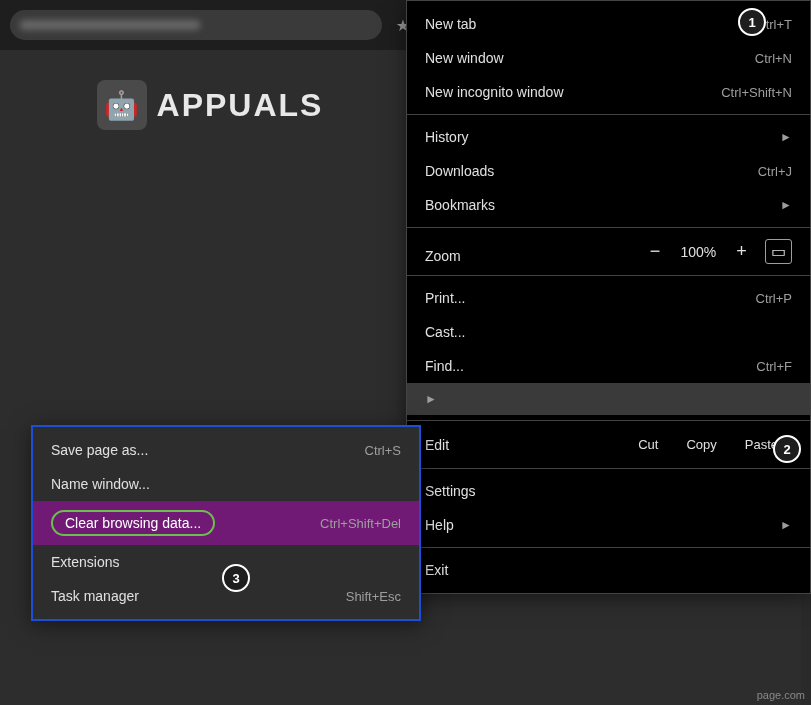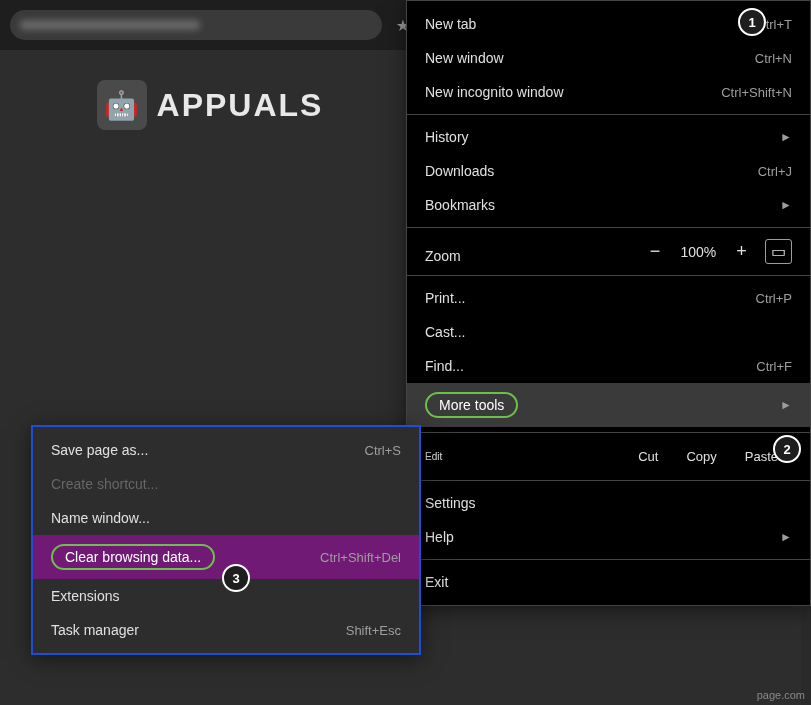--- a/index.html
+++ b/index.html
@@ -237,21 +237,21 @@
     }
 
     
     .edit-row {
       display: flex;
       align-items: center;
       padding: 6px 18px;
       gap: 0;
     }
     .edit-label {
-      font-size: 10px;
+      font-size: 14px;
       color: #e0e0e0;
       flex: 1;
     }
     .edit-btn {
       font-size: 13px;
       color: #e0e0e0;
       padding: 5px 14px;
       cursor: pointer;
       border-radius: 4px;
     }
@@ -401,21 +401,20 @@
   <div class="menu-item">
     <span class="item-label">Cast...</span>
   </div>
 
   <div class="menu-item">
     <span class="item-label">Find...</span>
     <span class="item-shortcut">Ctrl+F</span>
   </div>
 
   <div class="menu-item more-tools-item">
-    <span class="item-label">More tools</span>
     <span class="item-arrow">►</span>
   </div>
 
   <div class="menu-divider"></div>
 
   <div class="edit-row">
     <span class="edit-label">Edit</span>
     <div style="display:flex;gap:0;">
       <span class="edit-btn">Cut</span>
       <span class="edit-btn">Copy</span>
@@ -443,23 +442,20 @@
 
 <div class="circle-badge badge-2">2</div>
 
 <div class="submenu">
 
   <div class="submenu-item">
     <span class="item-label">Save page as...</span>
     <span class="item-shortcut">Ctrl+S</span>
   </div>
 
-  <div class="submenu-item disabled">
-    <span class="item-label">Create shortcut...</span>
-  </div>
 
   <div class="submenu-item">
     <span class="item-label">Name window...</span>
   </div>
 
   <div class="submenu-item clear-item">
     <span class="item-label">Clear browsing data...</span>
     <span class="item-shortcut">Ctrl+Shift+Del</span>
   </div>
 

